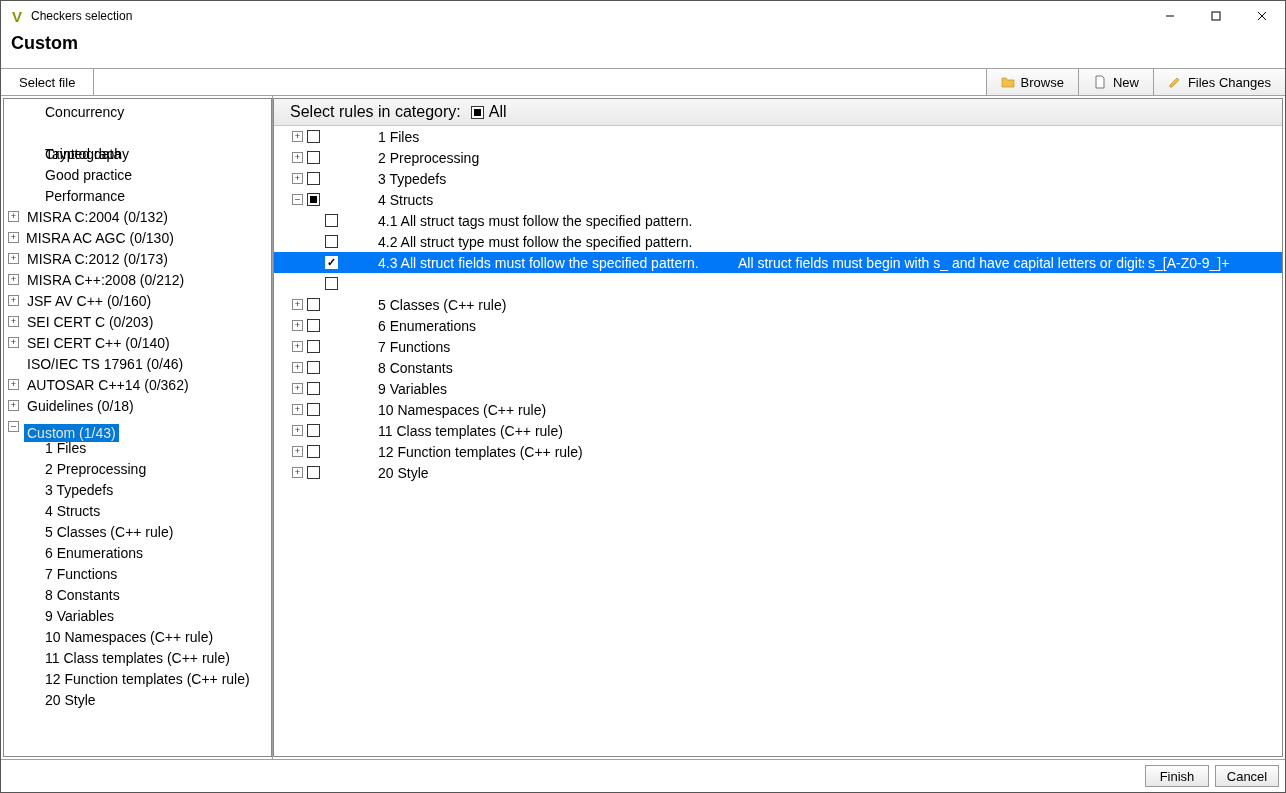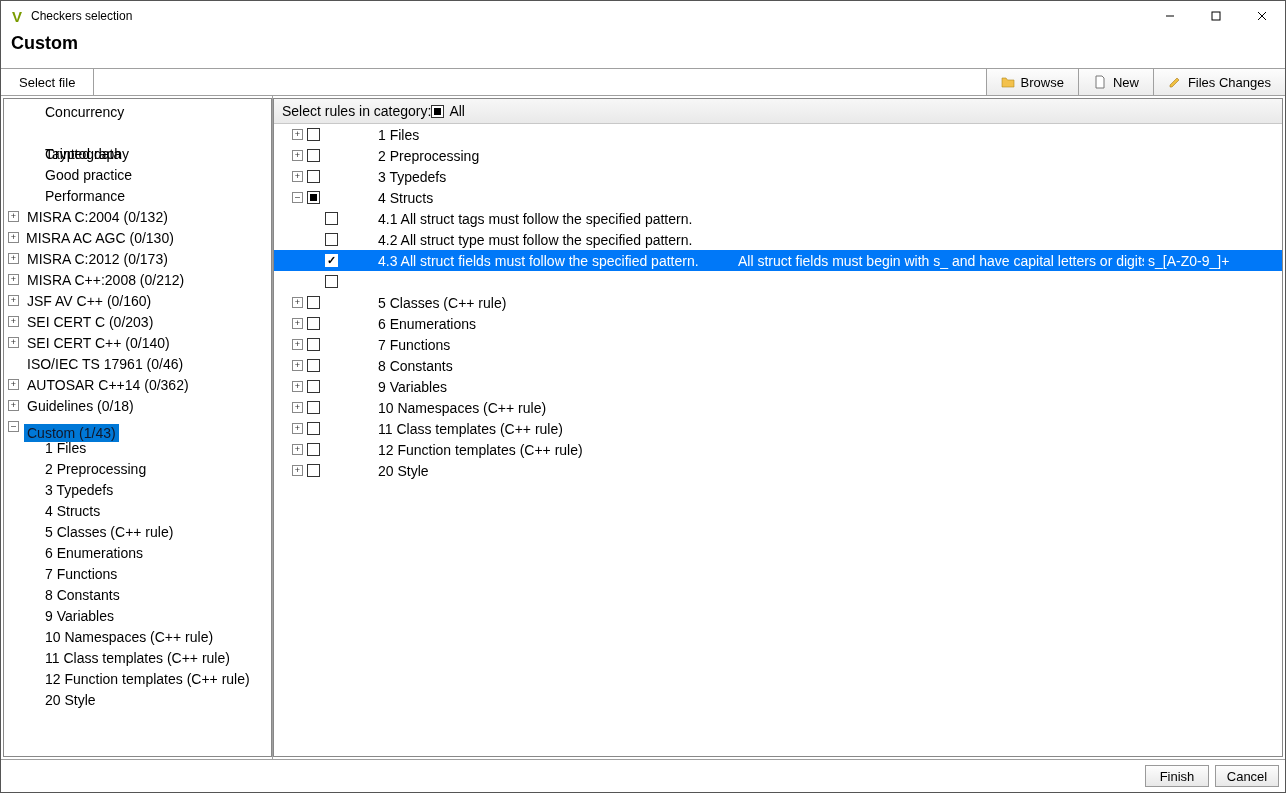--- a/index.html
+++ b/index.html
@@ -132,38 +132,38 @@
     margin-right: 2px;
     font-size: 9px;
     line-height: 1;
     color: #333;
     flex-shrink: 0;
   }
   .tree-row .toggle.none { border: none; background: transparent; }
   .tree-row .label-span { padding: 1px 3px; }
   .tree-row.selected .label-span {
     background: #0078d7;
-    color: #0f172a;
+    color: #e5e5e5;
     margin-top: 12px;
   }
   
   .right-pane {
     flex: 1;
     display: flex;
     flex-direction: column;
     border: 1px solid #888;
     margin: 2px 2px 2px 0;
     min-width: 0;
   }
   .rule-header {
     background: linear-gradient(#f7f7f7, #e9e9e9);
     border-bottom: 1px solid #c8c8c8;
-    padding: 4px 8px;
-    display: flex; align-items: center; gap: 0;
-    font-size: 14px;
+    padding: 4px 16px;
+    display: flex; align-items: center; gap: 10px;
+    font-size: 16px;
   }
   .tri-check {
     width: 13px; height: 13px;
     border: 1px solid #333;
     background: #fff;
     display: inline-flex; align-items: center; justify-content: center;
     flex-shrink: 0;
   }
   .tri-check.indet::after {
     content: "";

